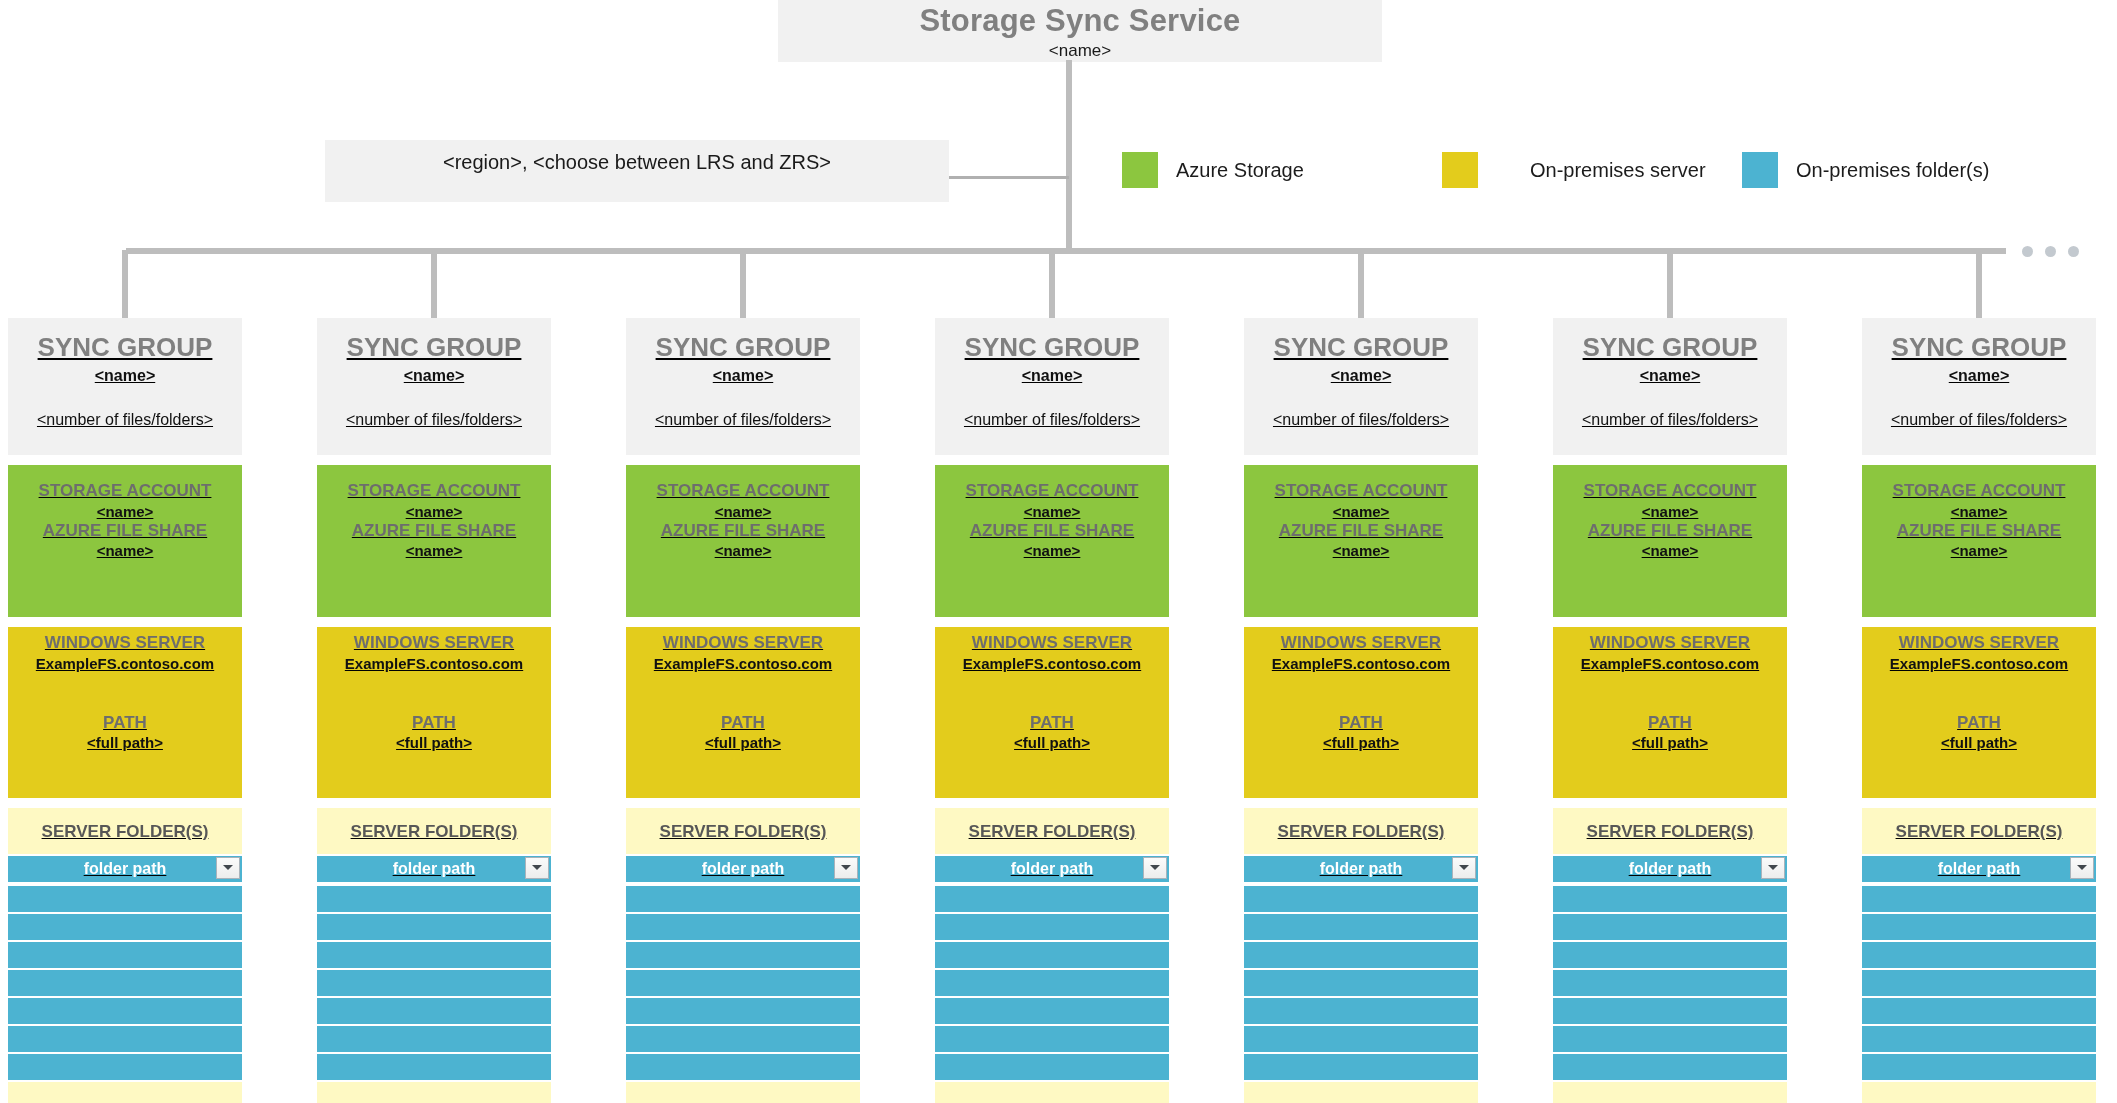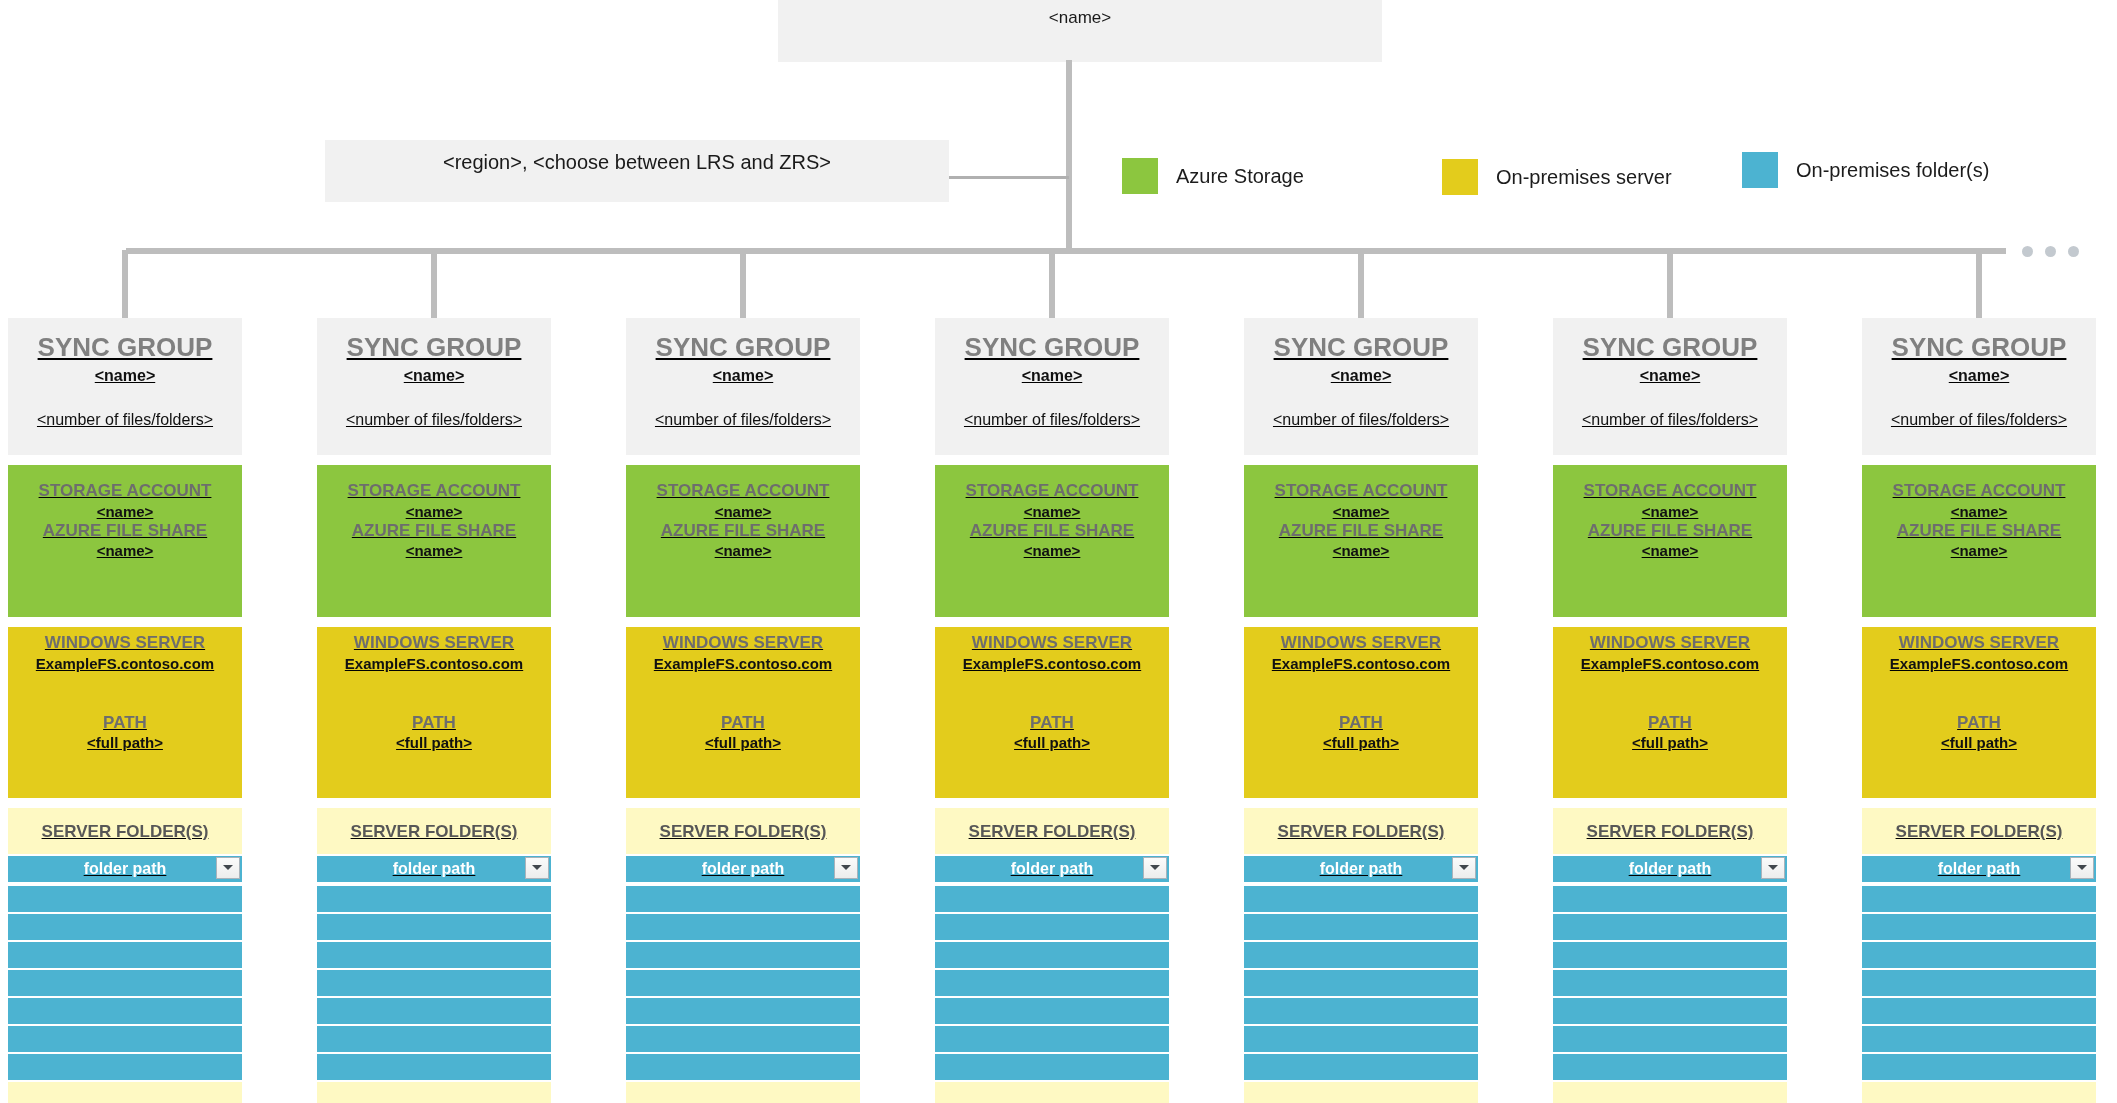--- a/index.html
+++ b/index.html
@@ -131,43 +131,44 @@
     border-bottom:2px solid #ffffff;
   }
   .empty-row:first-of-type{border-top:2px solid #ffffff;}
 </style>
 </head>
 <body>
 
 <div class="canvas">
 
   <div class="gray-box" id="root-box">
+    <div class="title-lg">Storage Sync Service</div>
     <div class="sub-sm">&lt;name&gt;</div>
   </div>
 
   <div class="line" id="trunk-vert"></div>
   <div class="line" id="region-connector"></div>
   <div class="line" id="bus-horizontal"></div>
 
   <div id="bus-ellipsis">
     <span></span>
       <span></span>
       <span></span>
   </div>
 
   <div class="gray-box" id="region-box">
     <div class="sub-sm">&lt;region&gt;, &lt;choose between LRS and ZRS&gt;</div>
   </div>
 
   <div id="legend">
-    <div class="legend-item" style="left:0px;top:0px;margin-top:6px;">
+    <div class="legend-item" style="left:0px;top:0px;">
       <span class="legend-swatch" style="background:#8cc63f"></span>
       <span class="legend-label">Azure Storage</span>
     </div>
-    <div class="legend-item" style="left:320px;top:7px;">
+    <div class="legend-item" style="left:320px;top:0px;gap:34px;">
       <span class="legend-swatch" style="background:#e3cc1c"></span>
       <span class="legend-label">On-premises server</span>
     </div>
     <div class="legend-item" style="left:620px;top:0px;">
       <span class="legend-swatch" style="background:#4cb3d1"></span>
       <span class="legend-label">On-premises folder(s)</span>
     </div>
   </div>
 
   <div id="drops">

